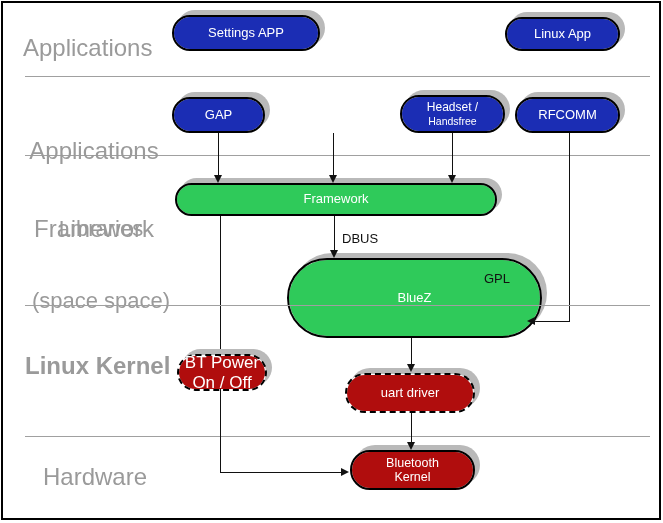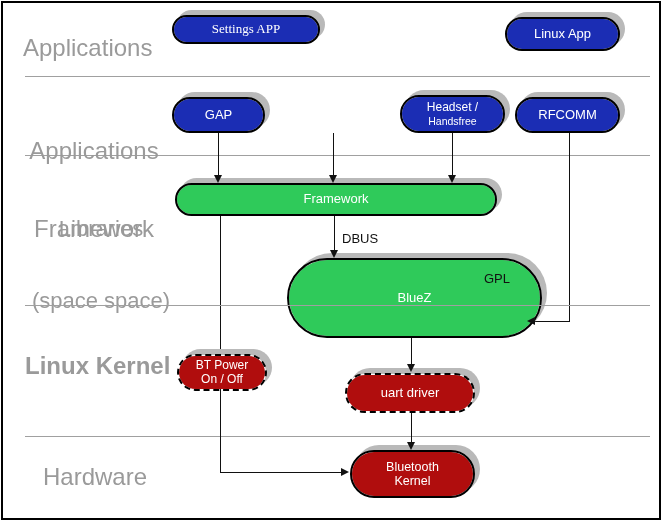--- a/index.html
+++ b/index.html
@@ -33,34 +33,34 @@
     color:#fff; text-align:center; line-height:1.15;
     box-shadow:5px -5px 0 0 var(--shadow);
     background-clip:padding-box;
   }
   .blue{background-color:var(--blue);}
   .green{background-color:var(--green);}
   .red{background-color:var(--red);}
   .dashed{border-style:dashed;}
   .fs13{font-size:13px;}
 
-  .n-settings{left:172px; top:15px; width:148px; height:29px;font-family:Liberation Serif, serif;}
+  .n-settings{left:172px; top:15px; width:148px; height:36px;}
   .n-phone  {left:505px; top:17px; width:115px; height:34px;}
   .n-gap    {left:172px; top:97px; width:93px;  height:36px;}
   .n-sdp    {left:285px; top:97px; width:95px;  height:36px;}
   .n-headset{left:400px; top:95px; width:105px; height:38px;}
   .n-rfcomm {left:515px; top:97px; width:105px; height:36px;}
   .n-framework{left:175px; top:183px; width:322px; height:33px;}
   .n-bluez  {left:287px; top:258px; width:255px; height:80px;}
   .n-btpower{left:177px; top:354px; width:90px;  height:37px;}
   .n-uart   {left:345px; top:373px; width:130px; height:40px;}
-  .n-chipset{left:350px; top:450px; width:125px; height:48px;}
+  .n-chipset{left:350px; top:450px; width:125px; height:40px;}
 
   .n-headset .ln1{font-size:12px;} .n-headset .ln2{font-size:10.5px;}
-  .n-btpower .ln1,.n-btpower .ln2{font-size:12px;}
+  .n-btpower .ln1,.n-btpower .ln2{font-size:17px;}
   .n-chipset .ln1,.n-chipset .ln2{font-size:12.5px;}
 
   .gpl-tag{position:absolute; right:30px; top:12px; color:#111; font-size:13px; font-weight:400;}
 
   
   .vline,.hline{position:absolute; background:var(--ink); z-index:5;}
   .vline{width:1px;} .hline{height:1px;}
   .arr{position:absolute; width:0; height:0; z-index:25;}
   .arr.down {border-left:4px solid transparent; border-right:4px solid transparent; border-top:8px solid var(--ink);}
   .arr.left {border-top:4px solid transparent; border-bottom:4px solid transparent; border-right:8px solid var(--ink);}

